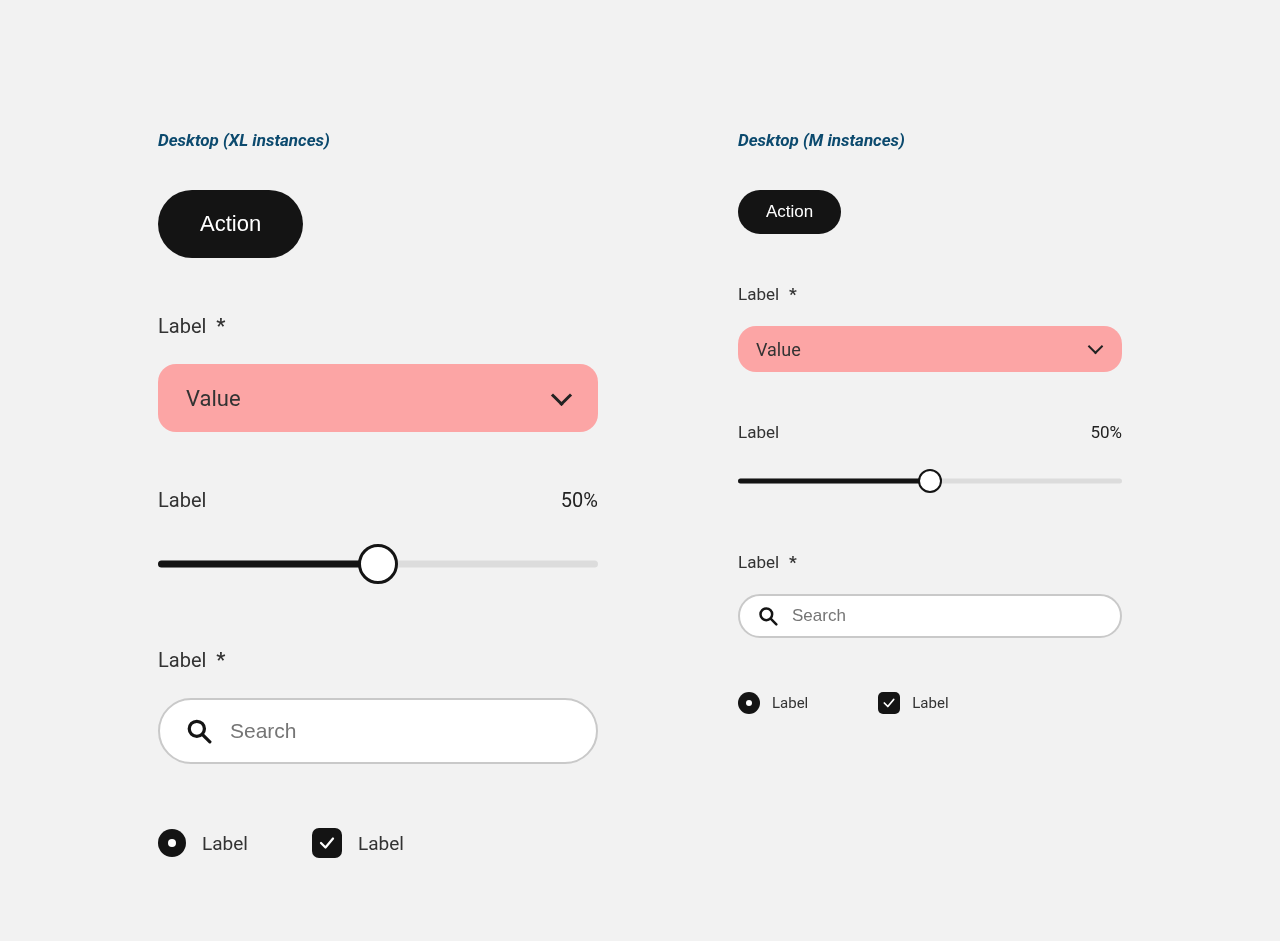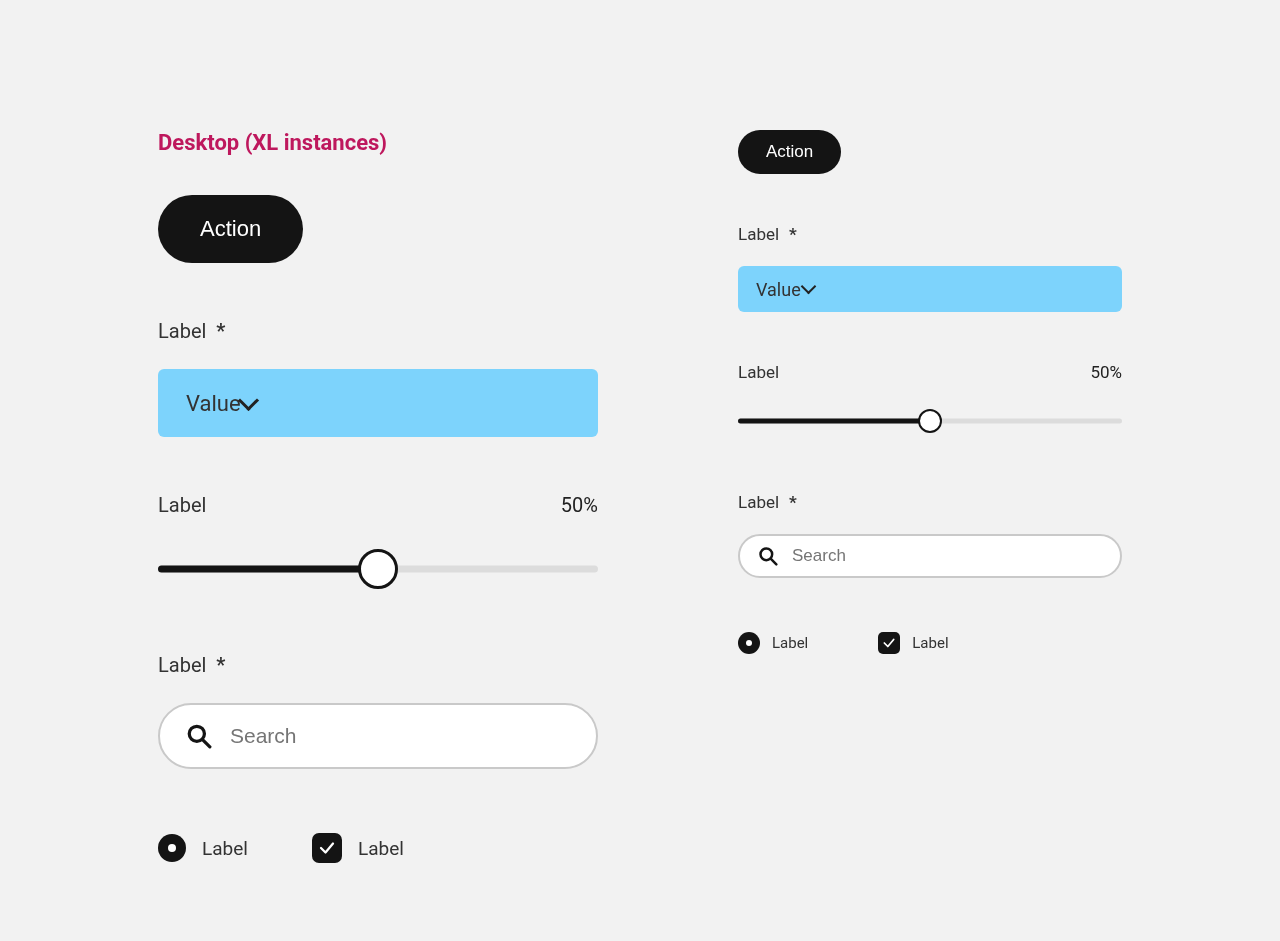--- a/index.html
+++ b/index.html
@@ -15,24 +15,25 @@
     gap: 140px;
     padding: 130px 158px;
   }
   .col {
     width: 440px;
     display: flex;
     flex-direction: column;
   }
   .col-m { width: 384px; }
   .section-title {
-    font-size: 22px;
+    font-size: 17px;
     font-weight: 700;
-    color: #be185d;
+    color: #0c4a6e;
     margin-bottom: 40px;
+    font-style: italic;
   }
 
   
   .btn {
     background: #141414;
     color: #fff;
     border: none;
     border-radius: 999px;
     font-weight: 400;
     cursor: pointer;
@@ -49,25 +50,25 @@
   .field-xl { margin-top: 56px; }
   .field-m  { margin-top: 50px; }
   .label-row { display: flex; align-items: center; gap: 10px; }
   .label-text { color: #333; }
   .label-xl { font-size: 20px; }
   .label-m  { font-size: 17px; }
   .asterisk { font-weight: 700; }
 
   
   .select {
-    background: #7dd3fc;
-    border-radius: 6px;
+    background: #fca5a5;
+    border-radius: 18px;
     display: flex;
     align-items: center;
-    justify-content: flex-start;
+    justify-content: space-between;
     color: #333;
     cursor: pointer;
   }
   .select-xl { height: 68px; padding: 0 28px; margin-top: 26px; font-size: 22px; }
   .select-m  { height: 46px; padding: 0 18px; margin-top: 22px; font-size: 18px; }
   .chevron {
     width: 16px; height: 16px;
     position: relative;
     display: inline-block;
   }
@@ -220,20 +221,21 @@
           <svg class="check-svg" width="18" height="18" viewBox="0 0 24 24">
               <polyline points="4 12 10 18 20 6"></polyline>
             </svg>
         </span>
         <span class="choice-label-xl">Label</span>
       </div>
     </div>
   </div>
 
   <div class="col col-m">
+    <div class="section-title">Desktop (M instances)</div>
 
     <button class="btn btn-m">Action</button>
 
     <div class="field field-m">
       <div class="label-row">
         <span class="label-text label-m">Label</span>
         <span class="label-text label-m asterisk">*</span>
       </div>
       <div class="select select-m">
         <span>Value</span>

